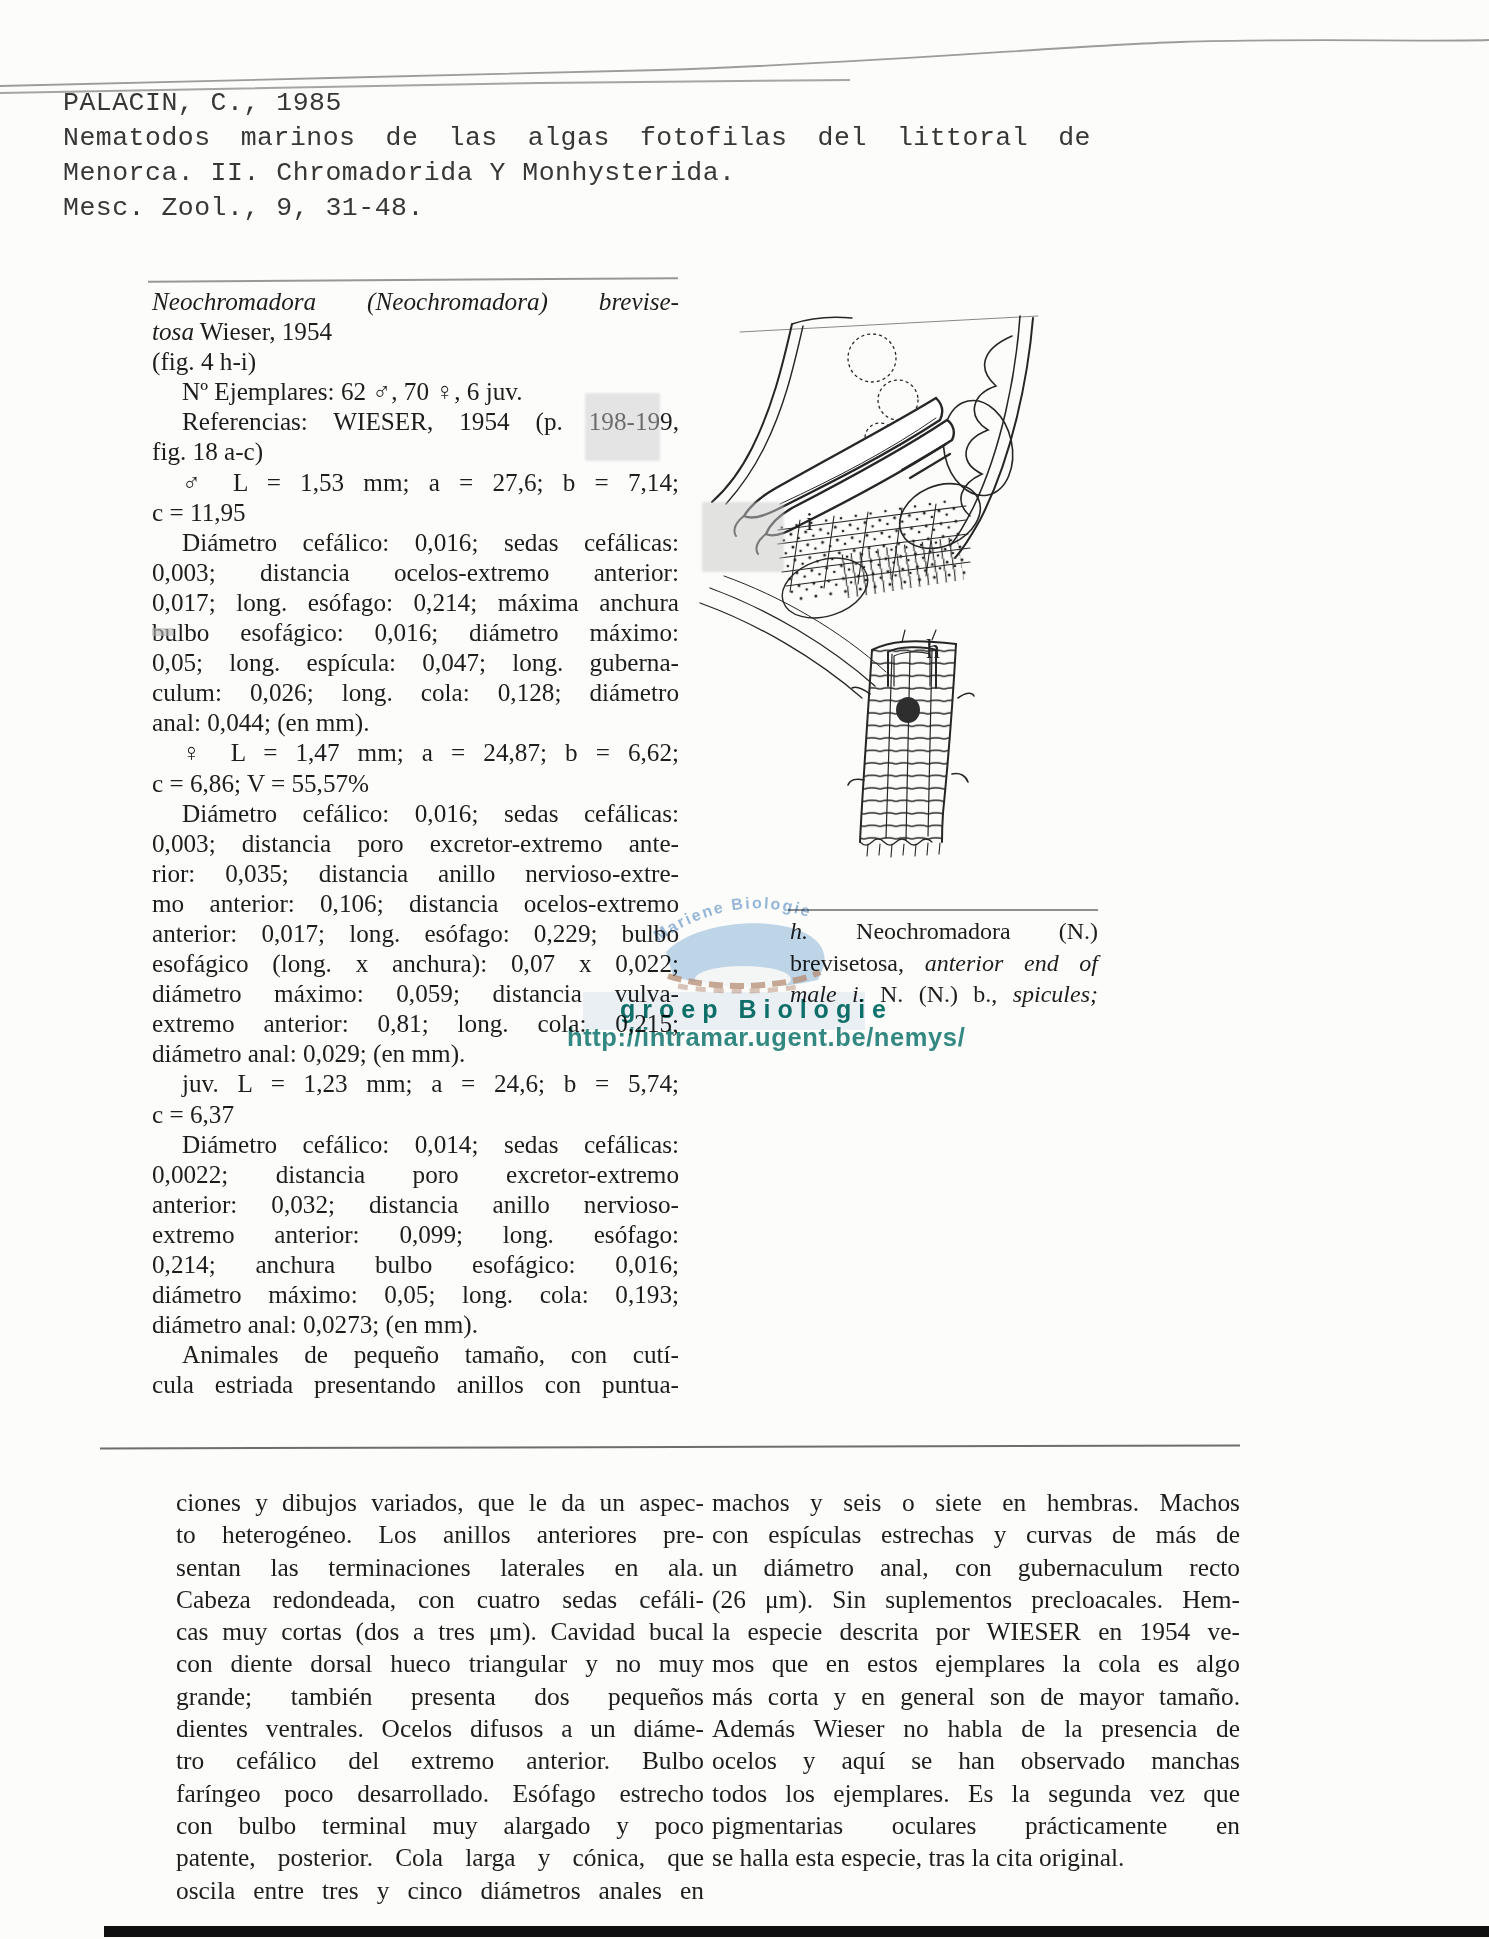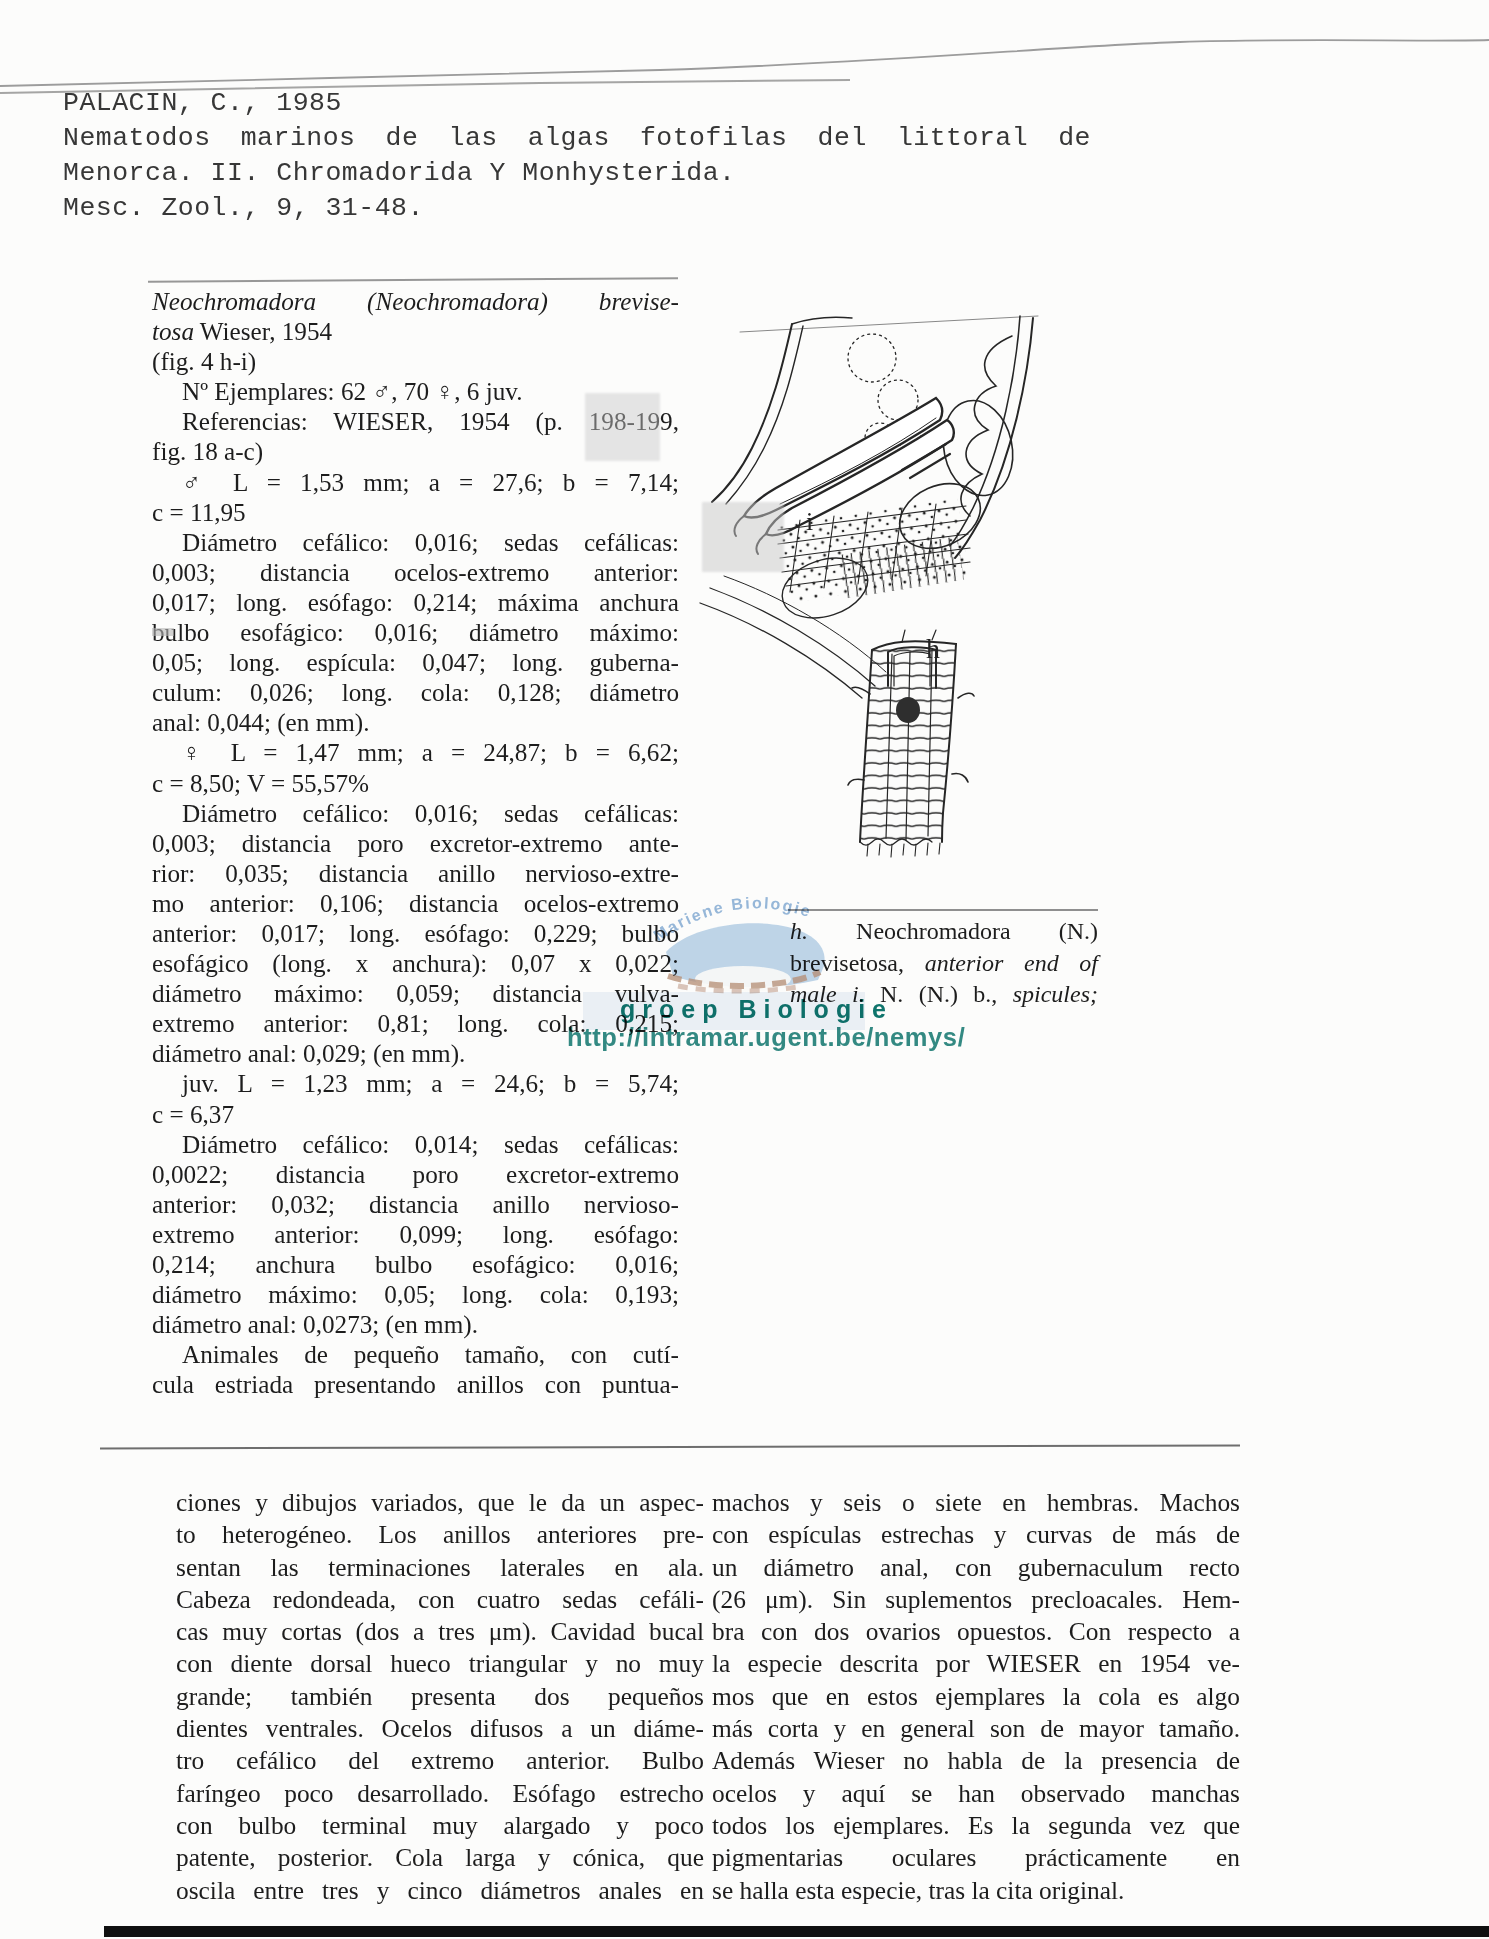--- a/index.html
+++ b/index.html
@@ -79,21 +79,21 @@
         <div class="tl jf ind">♂ L = 1,53 mm; a = 27,6; b = 7,14;</div>
         <div class="tl pe">c = 11,95</div>
         <div class="tl jf ind">Diámetro cefálico: 0,016; sedas cefálicas:</div>
         <div class="tl jf">0,003; distancia ocelos-extremo anterior:</div>
         <div class="tl jf">0,017; long. esófago: 0,214; máxima anchura</div>
         <div class="tl jf">bulbo esofágico: 0,016; diámetro máximo:</div>
         <div class="tl jf">0,05; long. espícula: 0,047; long. guberna-</div>
         <div class="tl jf">culum: 0,026; long. cola: 0,128; diámetro</div>
         <div class="tl pe">anal: 0,044; (en mm).</div>
         <div class="tl jf ind">♀ L = 1,47 mm; a = 24,87; b = 6,62;</div>
-        <div class="tl pe">c = 8,50; V = 55,57%</div>
+        <div class="tl pe">c = 6,86; V = 55,57%</div>
         <div class="tl jf ind">Diámetro cefálico: 0,016; sedas cefálicas:</div>
         <div class="tl jf">0,003; distancia poro excretor-extremo ante-</div>
         <div class="tl jf">rior: 0,035; distancia anillo nervioso-extre-</div>
         <div class="tl jf">mo anterior: 0,106; distancia ocelos-extremo</div>
         <div class="tl jf">anterior: 0,017; long. esófago: 0,229; bulbo</div>
         <div class="tl jf">esofágico (long. x anchura): 0,07 x 0,022;</div>
         <div class="tl jf">diámetro máximo: 0,059; distancia vulva-</div>
         <div class="tl jf">extremo anterior: 0,81; long. cola: 0,215;</div>
         <div class="tl pe">diámetro anal: 0,029; (en mm).</div>
         <div class="tl jf ind">juv. L = 1,23 mm; a = 24,6; b = 5,74;</div>
@@ -123,21 +123,20 @@
       <div class="tl jf">faríngeo poco desarrollado. Esófago estrecho</div>
       <div class="tl jf">con bulbo terminal muy alargado y poco</div>
       <div class="tl jf">patente, posterior. Cola larga y cónica, que</div>
       <div class="tl jf">oscila entre tres y cinco diámetros anales en</div>
     </div>
   <div class="col-br" id="col-br">
       <div class="tl jf">machos y seis o siete en hembras. Machos</div>
       <div class="tl jf">con espículas estrechas y curvas de más de</div>
       <div class="tl jf">un diámetro anal, con gubernaculum recto</div>
       <div class="tl jf">(26 μm). Sin suplementos precloacales. Hem-</div>
-      <div class="tl jf">bra con dos ovarios opuestos. Con respecto a</div>
       <div class="tl jf">la especie descrita por WIESER en 1954 ve-</div>
       <div class="tl jf">mos que en estos ejemplares la cola es algo</div>
       <div class="tl jf">más corta y en general son de mayor tamaño.</div>
       <div class="tl jf">Además Wieser no habla de la presencia de</div>
       <div class="tl jf">ocelos y aquí se han observado manchas</div>
       <div class="tl jf">todos los ejemplares. Es la segunda vez que</div>
       <div class="tl jf">pigmentarias oculares prácticamente en</div>
       <div class="tl pe">se halla esta especie, tras la cita original.</div>
     </div>
 

